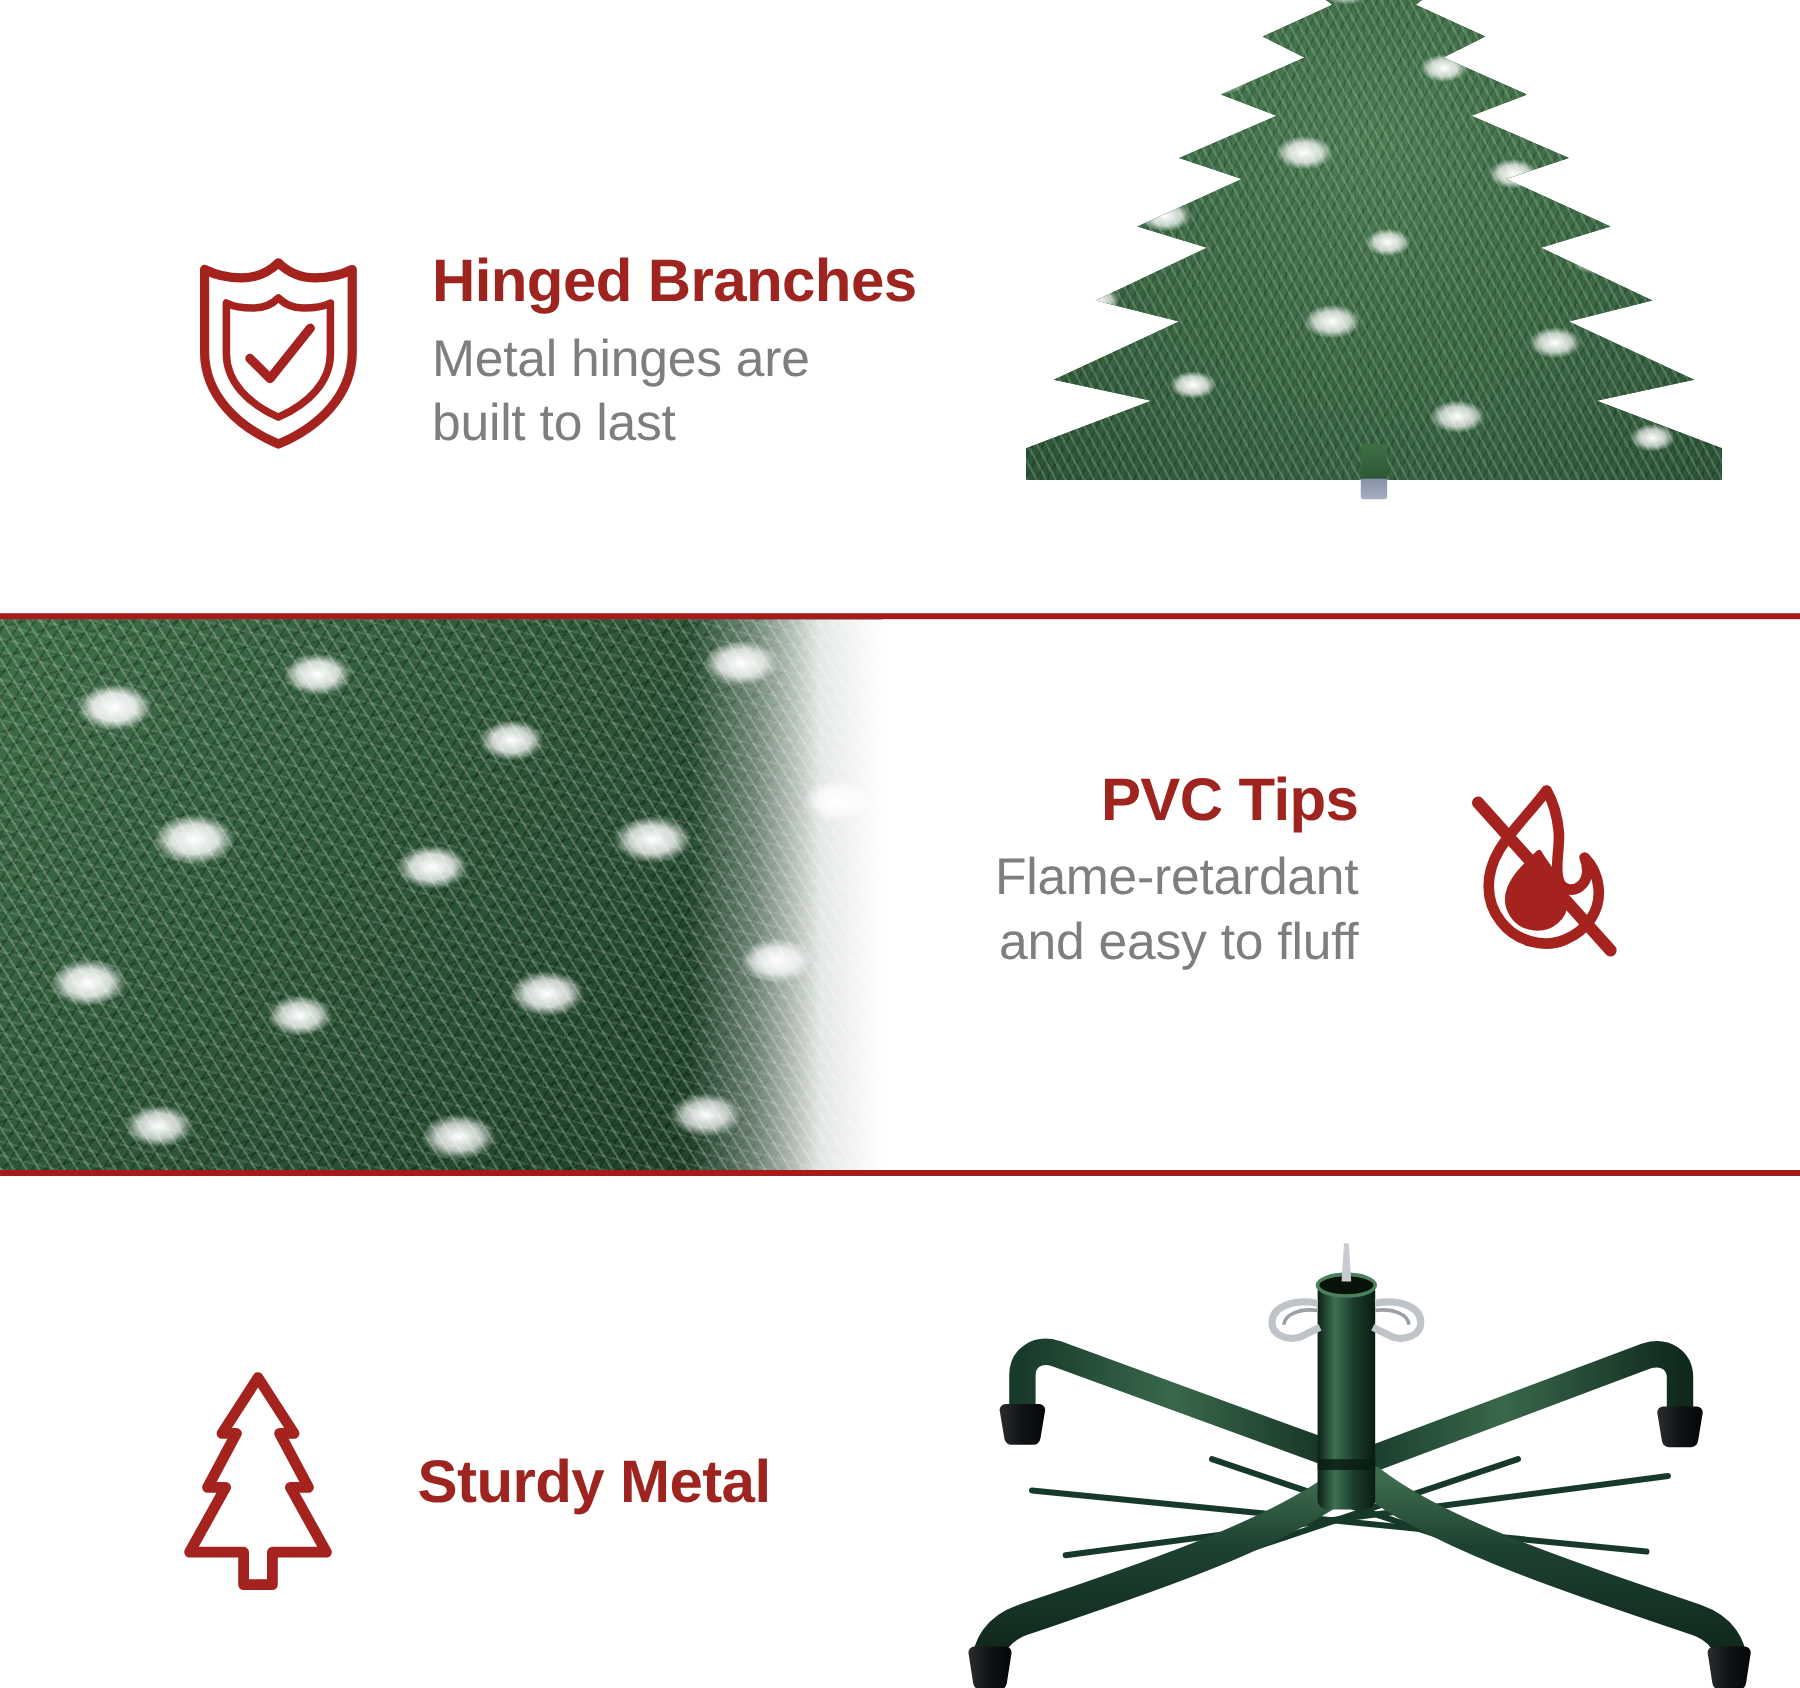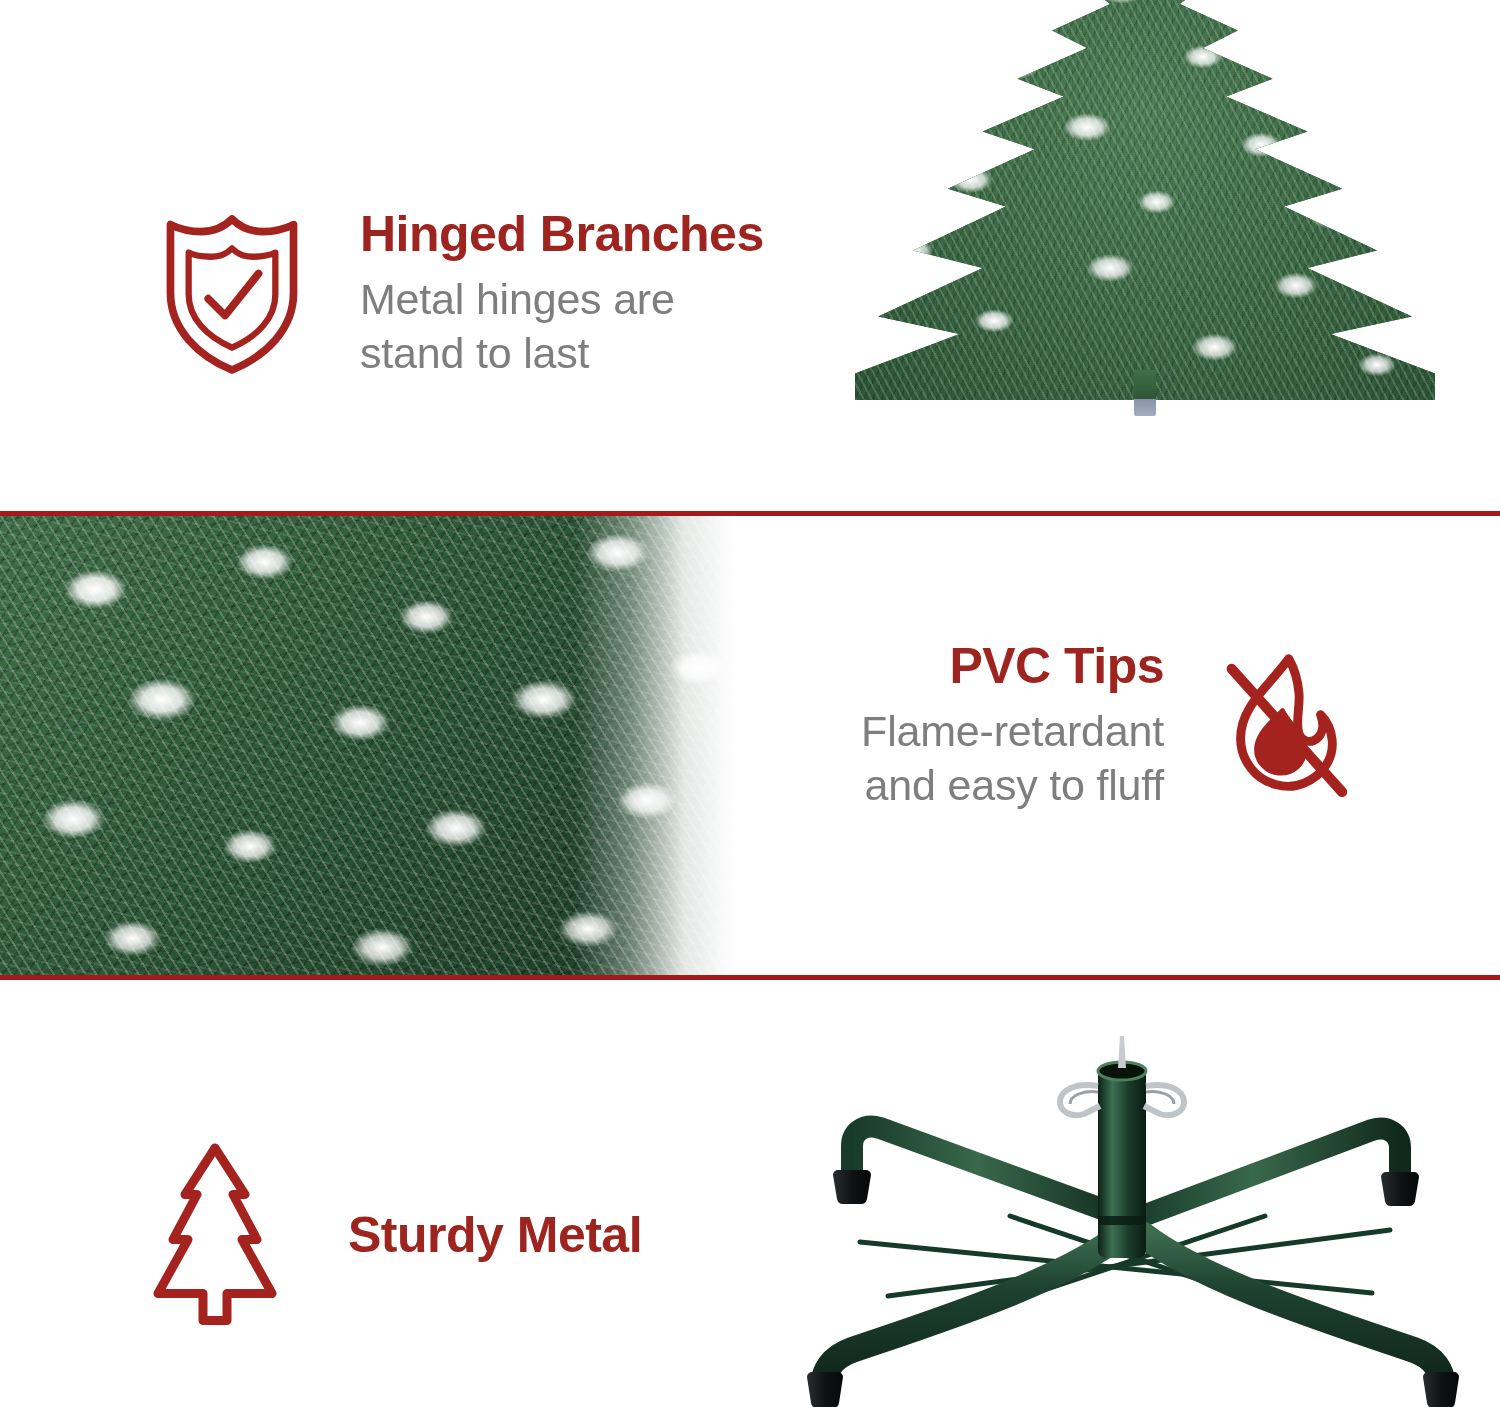--- a/index.html
+++ b/index.html
@@ -65,20 +65,21 @@
   }
   #feature-hinged .icon-wrap { width: 160px; flex: 0 0 160px; }
   #feature-hinged .feature-text { margin-left: 48px; }
 
   
   #feature-pvc {
     left: 700px;
     top: 640px;
     width: 660px;
     justify-content: flex-end;
+    gap: 32px;
   }
   #feature-pvc .feature-text { align-items: flex-end; text-align: right; }
   #feature-pvc .icon-wrap { width: 150px; flex: 0 0 150px; margin-left: 46px; }
 
   
   #feature-base {
     left: 130px;
     top: 1140px;
     width: 700px;
   }
@@ -221,21 +222,21 @@
     <div class="icon-wrap">
       <svg viewBox="0 0 100 118" width="140" height="165" fill="none" stroke="#A5231F" stroke-width="5.5" stroke-linecap="round" stroke-linejoin="round">
         <path d="M50 5 C44 11 37 14 28 14 C20 14 12 12 6 9 L6 58 C6 84 26 103 50 113 C74 103 94 84 94 58 L94 9 C88 12 80 14 72 14 C63 14 56 11 50 5 Z"></path>
         <path d="M50 26 C46 30 41 32 35 32 C29 32 23 31 19 29 L19 59 C19 76 32 89 50 97 C68 89 81 76 81 59 L81 29 C77 31 71 32 65 32 C59 32 54 30 50 26 Z" stroke-width="4.5"></path>
         <path d="M33 62 L45 74 L69 44" stroke-width="5.5"></path>
       </svg>
     </div>
     <div class="feature-text">
       <div class="feature-title">Hinged Branches</div>
       <div class="feature-desc">Metal hinges are
-stand to last</div>
+built to last</div>
     </div>
   </div>
 
   <div class="divider" id="divider-top"></div>
 
   <div id="photo-needles">
     <div class="needles-tex"></div>
     <div class="needles-fade"></div>
   </div>
 

